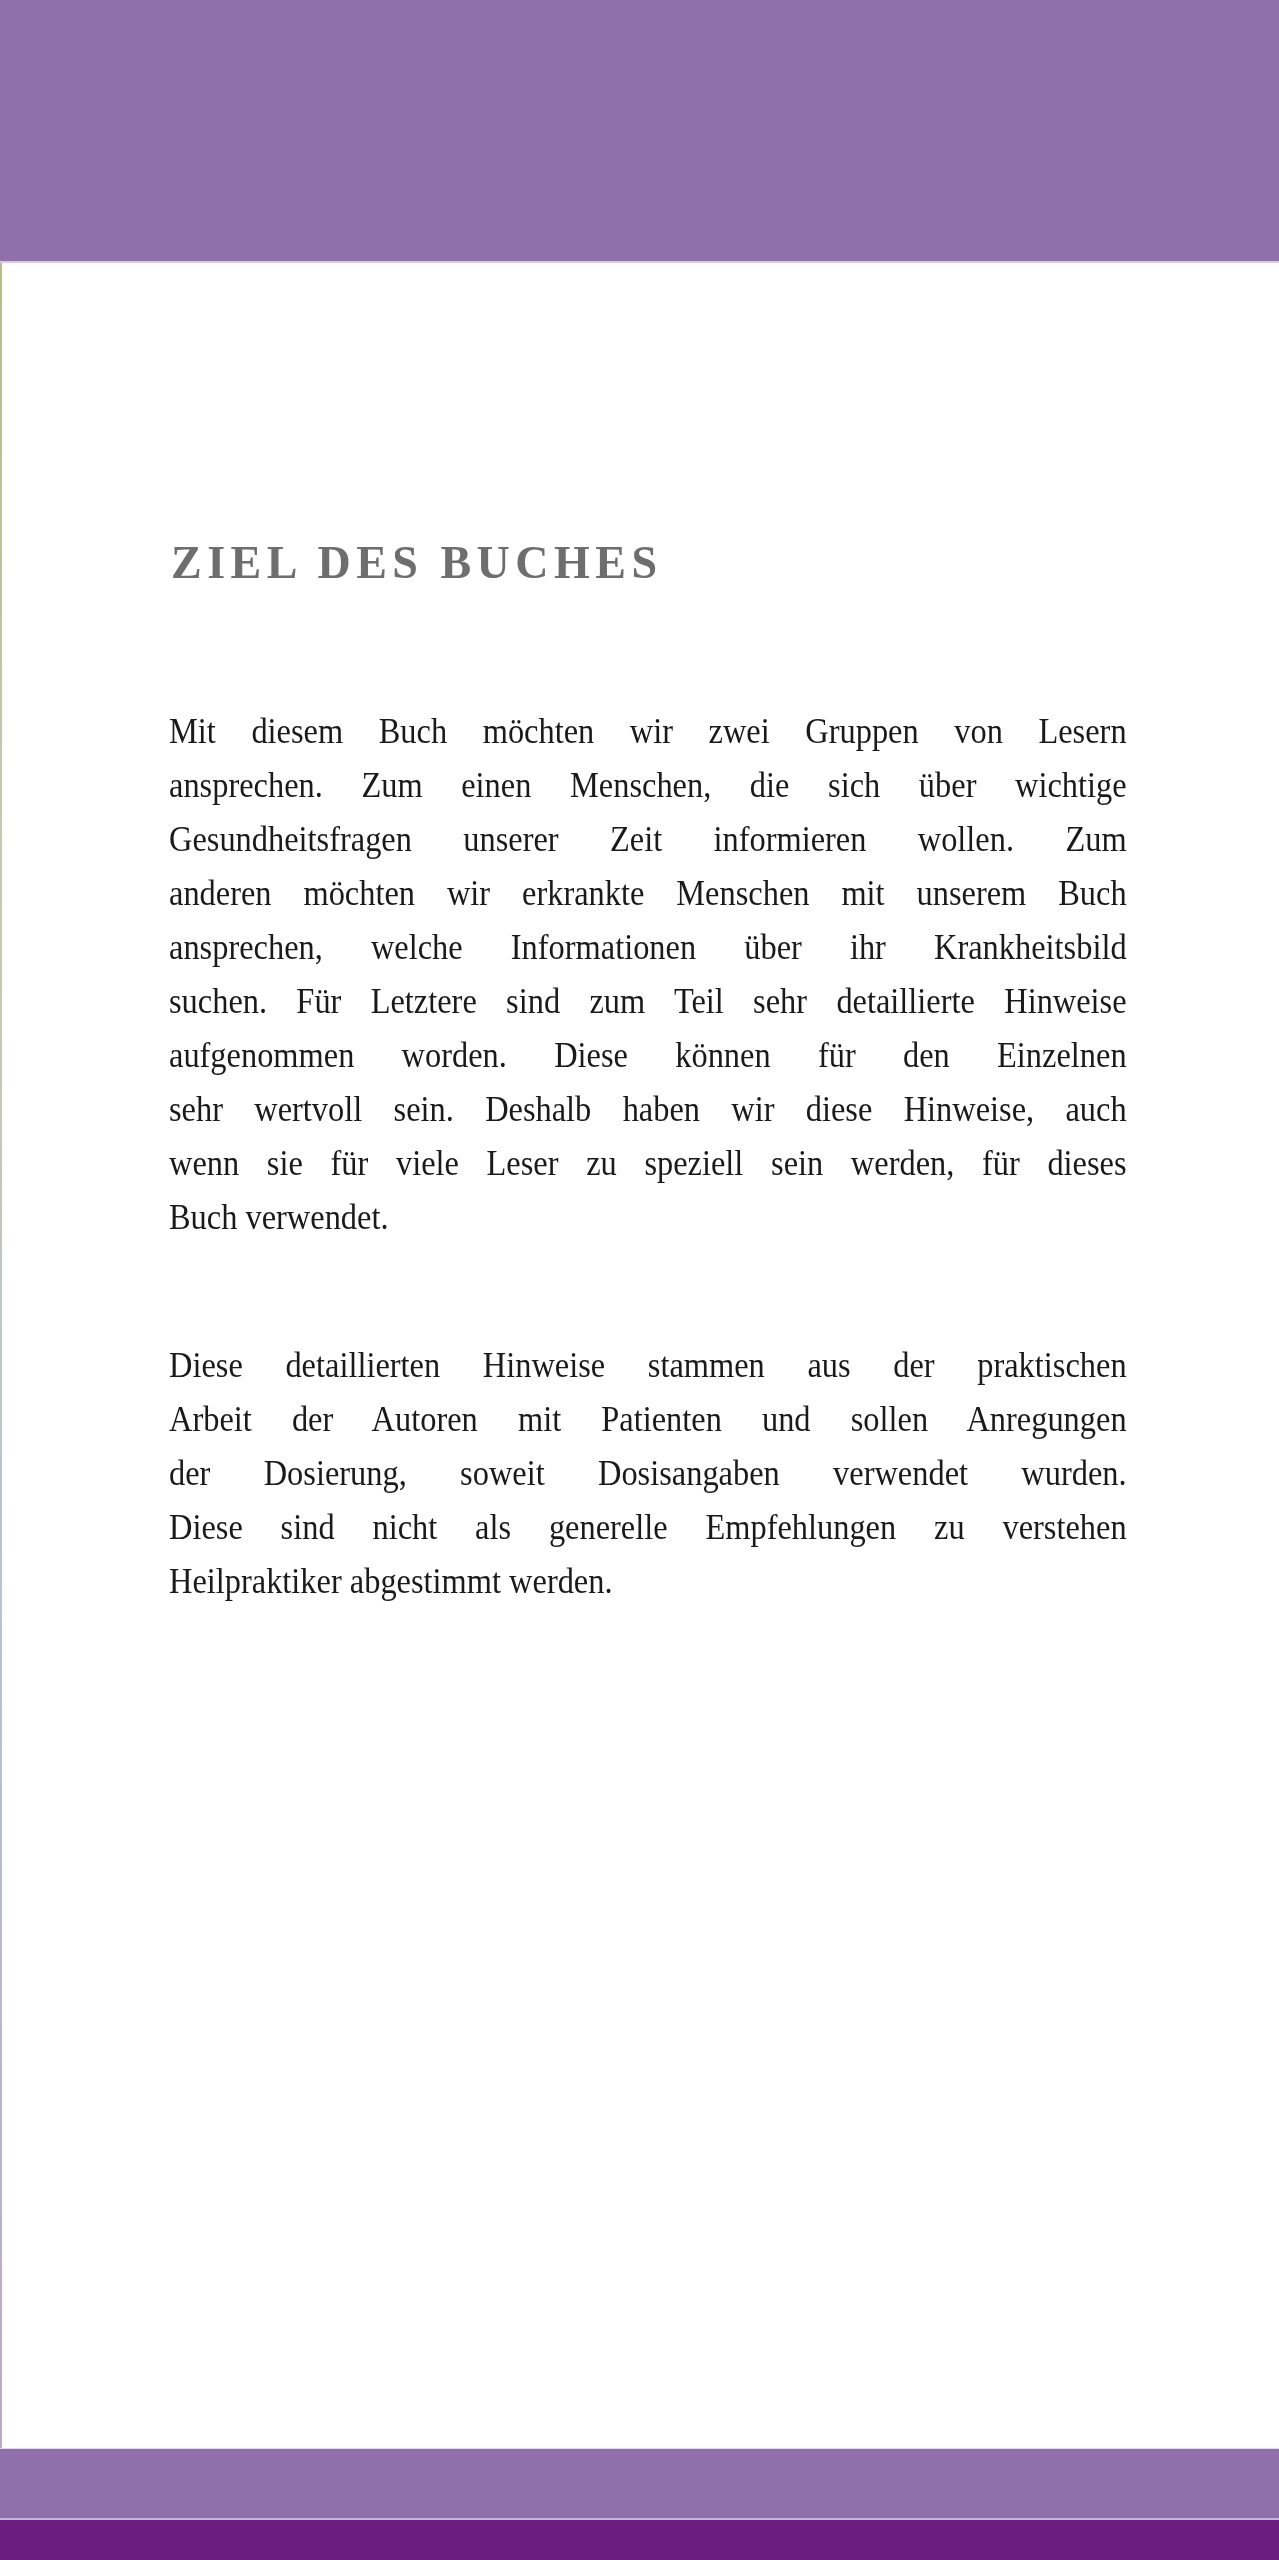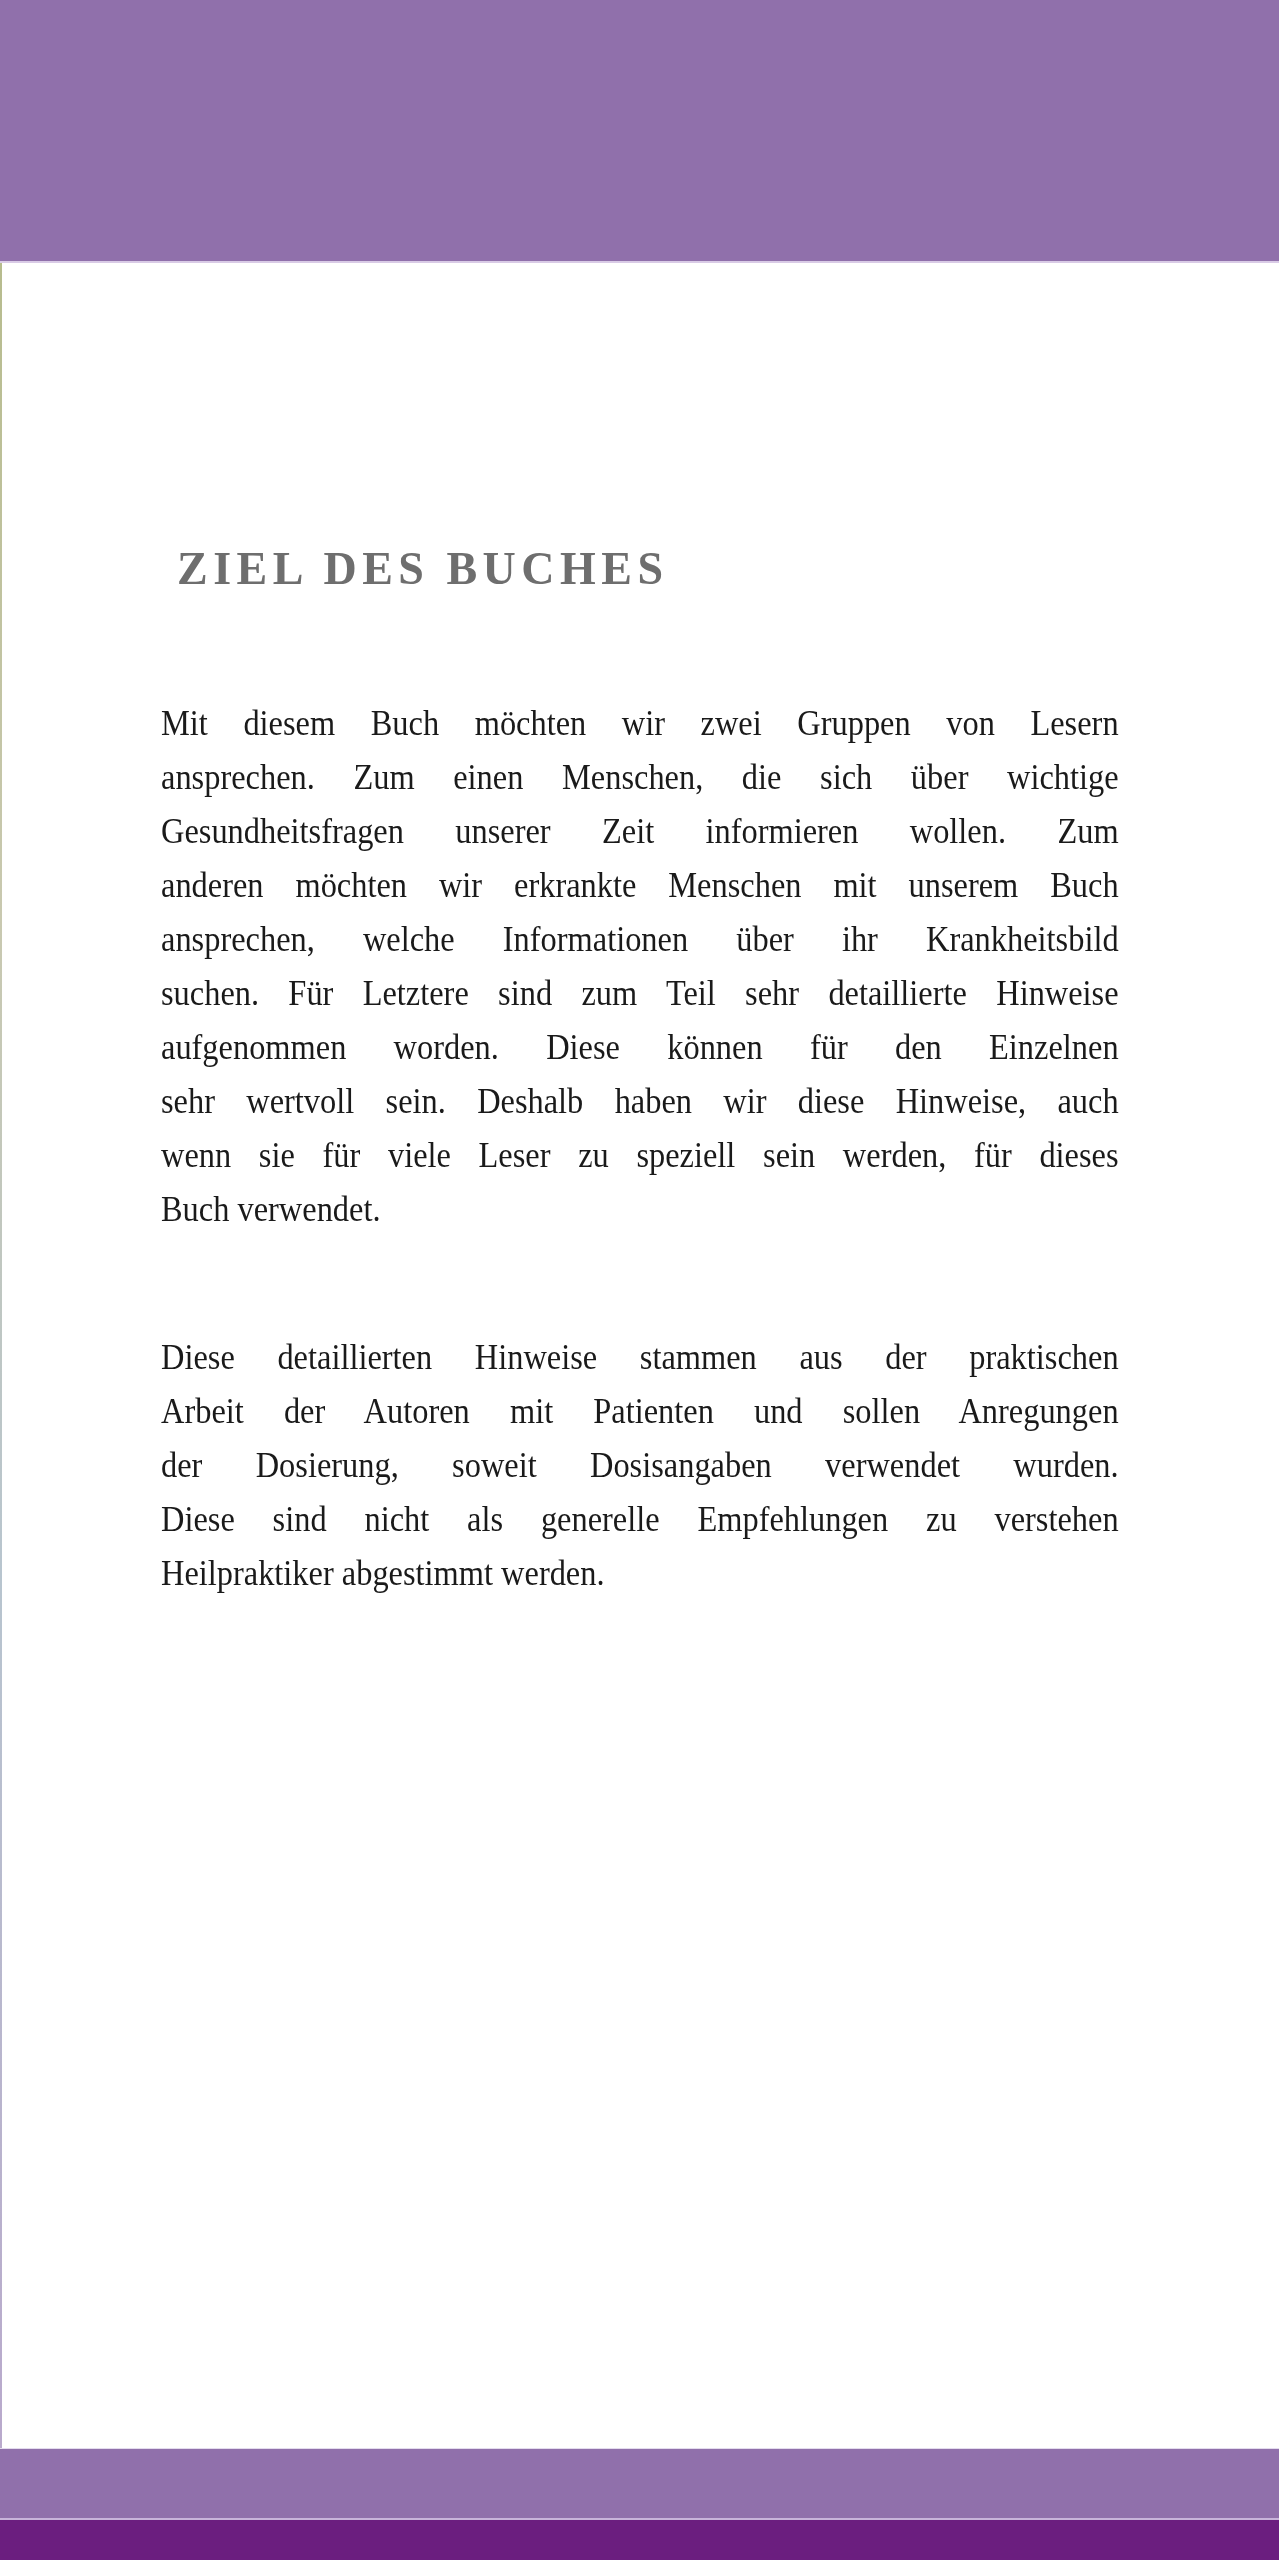--- a/index.html
+++ b/index.html
@@ -39,34 +39,34 @@
   .bottom-band-dark {
     position: absolute;
     left: 0; top: 2520px;
     width: 1279px; height: 40px;
     background: #6b1e7f;
   }
   .heading {
     position: absolute;
     left: 161px;
     top: 523px;
-    margin: 16px;
+    margin: 10px;
     font-family: "Liberation Serif", serif;
     font-weight: bold;
     font-size: 46px;
     line-height: 60px;
     letter-spacing: 5.5px;
     color: #6e6e6e;
     white-space: nowrap;
   }
   .paragraph {
     position: absolute;
     left: 161px;
     width: 958px;
-    margin: 0;
+    margin: 8px;
     font-family: "Liberation Serif", serif;
     font-size: 36px;
     color: #1a1a1a;
   }
   .p1 { top: 696px; }
   .p2 { top: 1330px; }
   .line {
     display: block;
     height: 54px;
     line-height: 54px;

